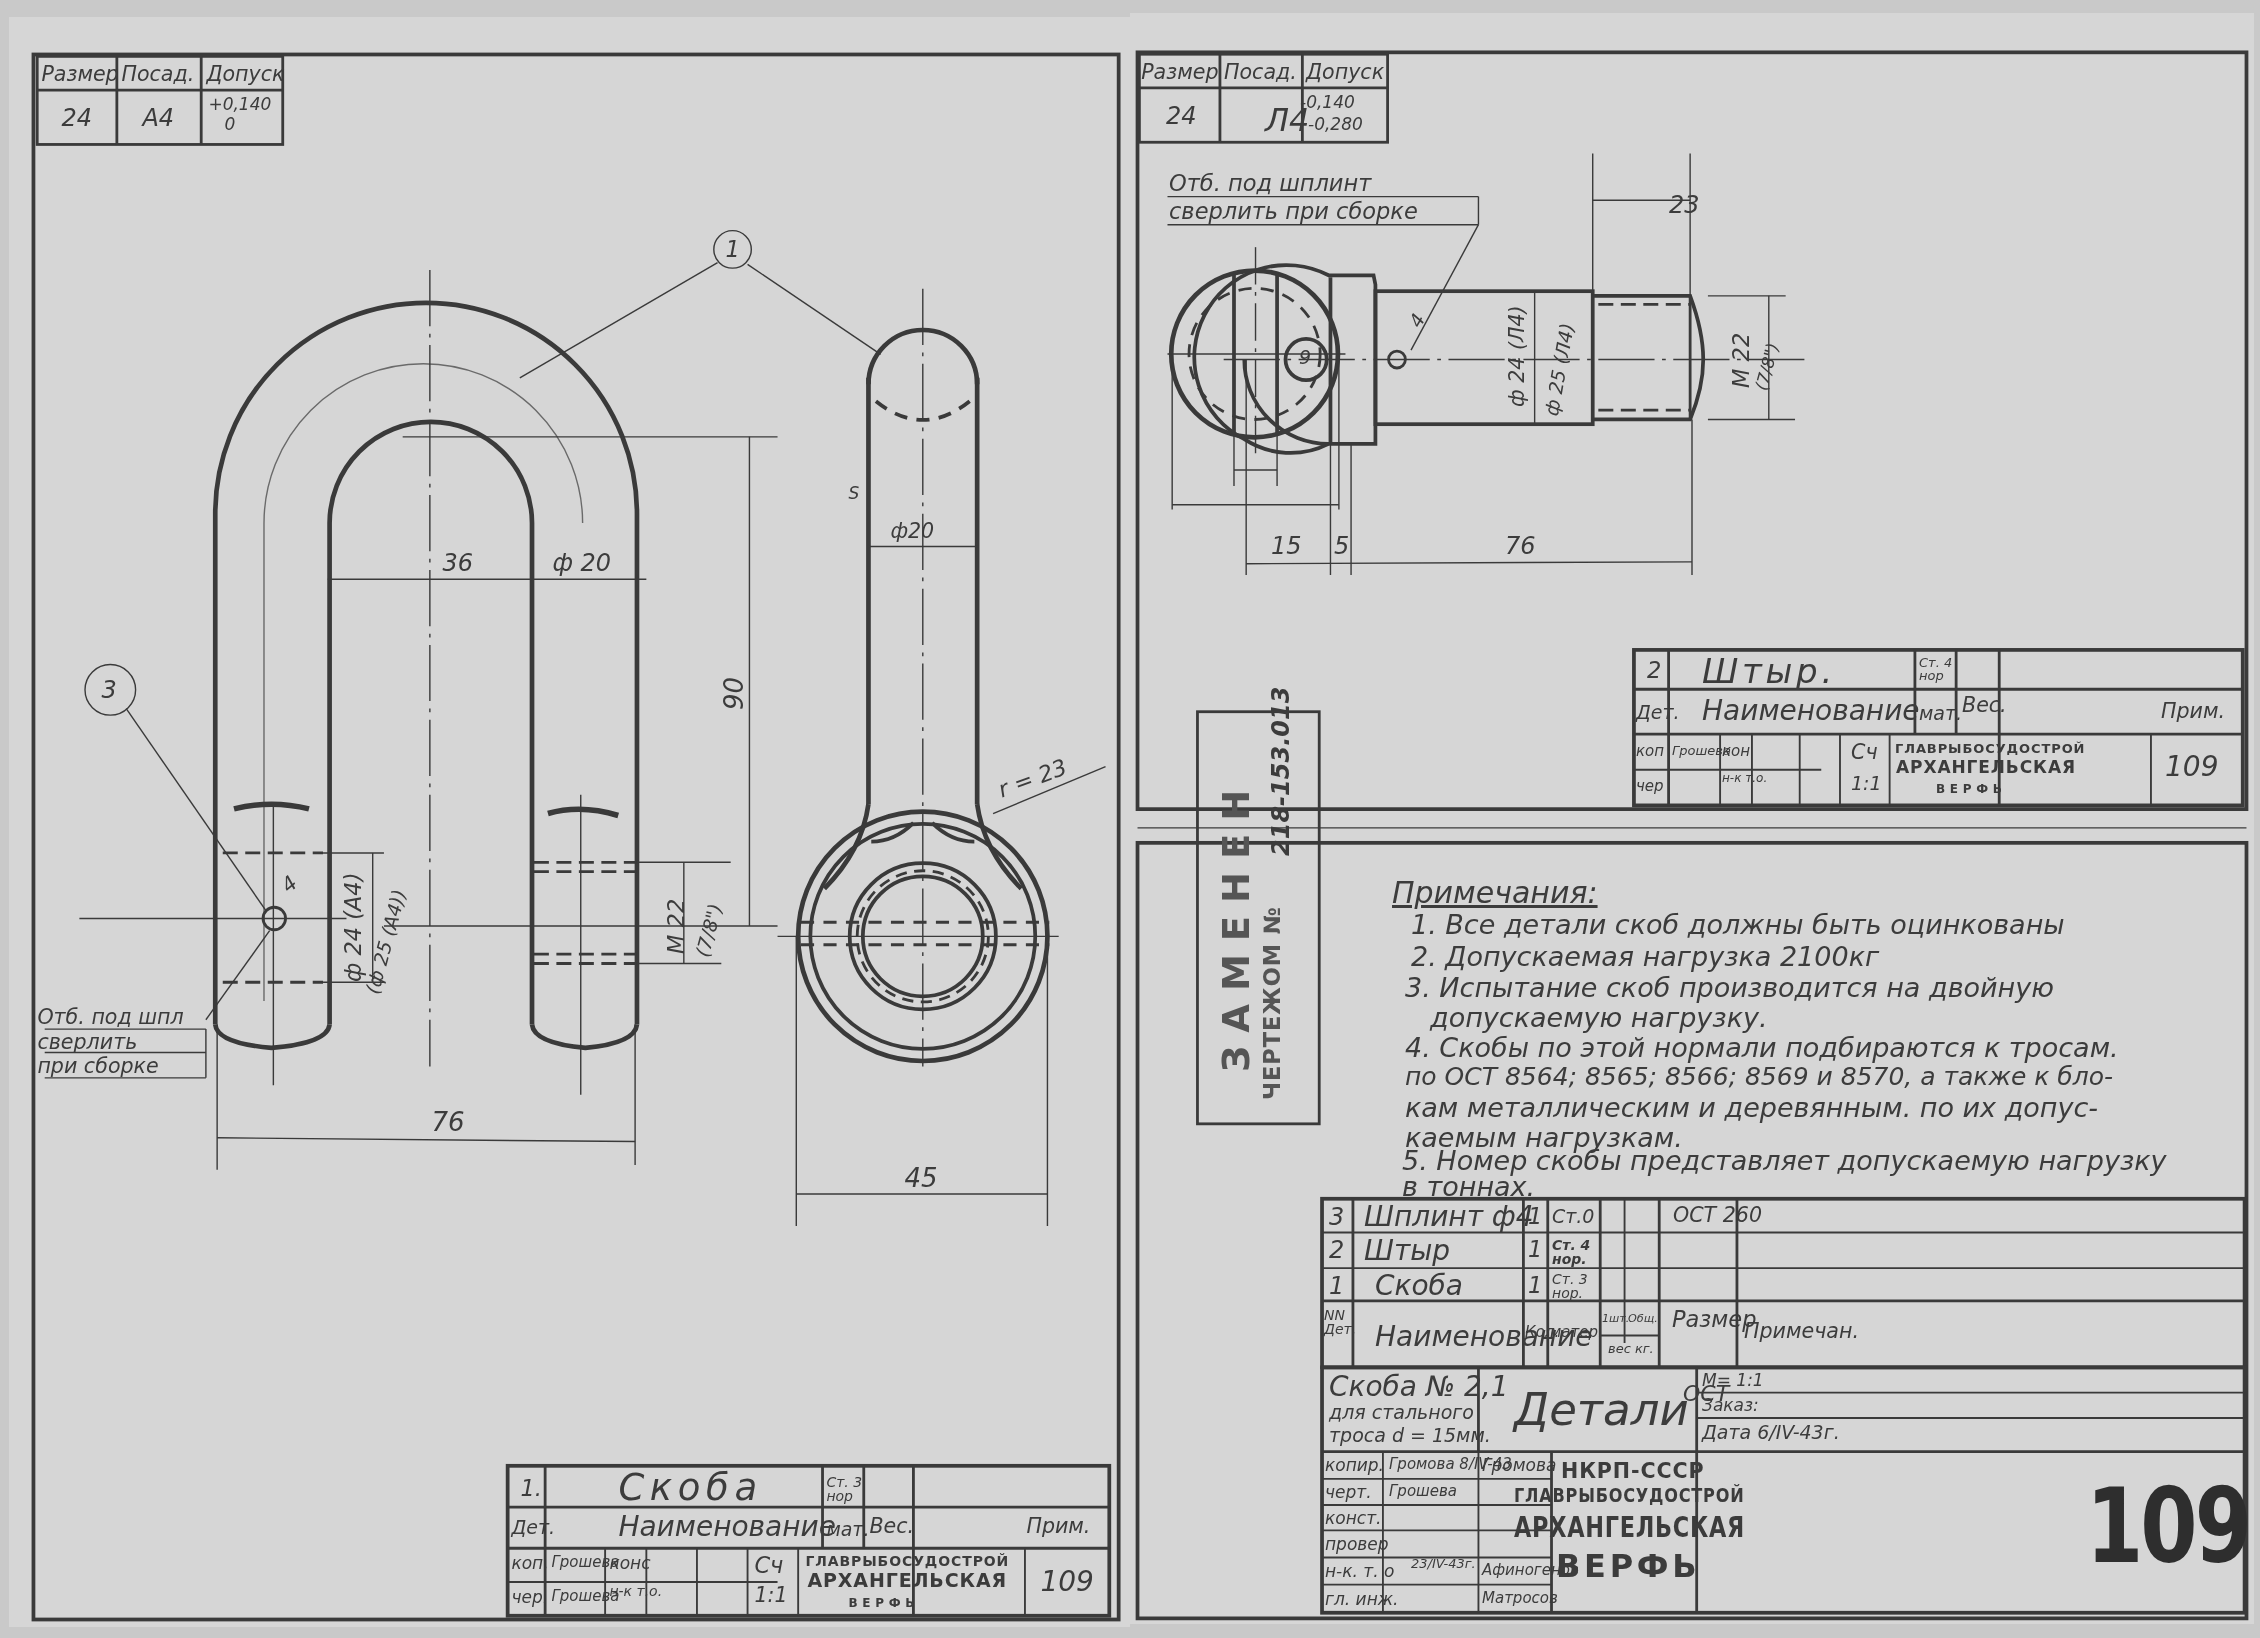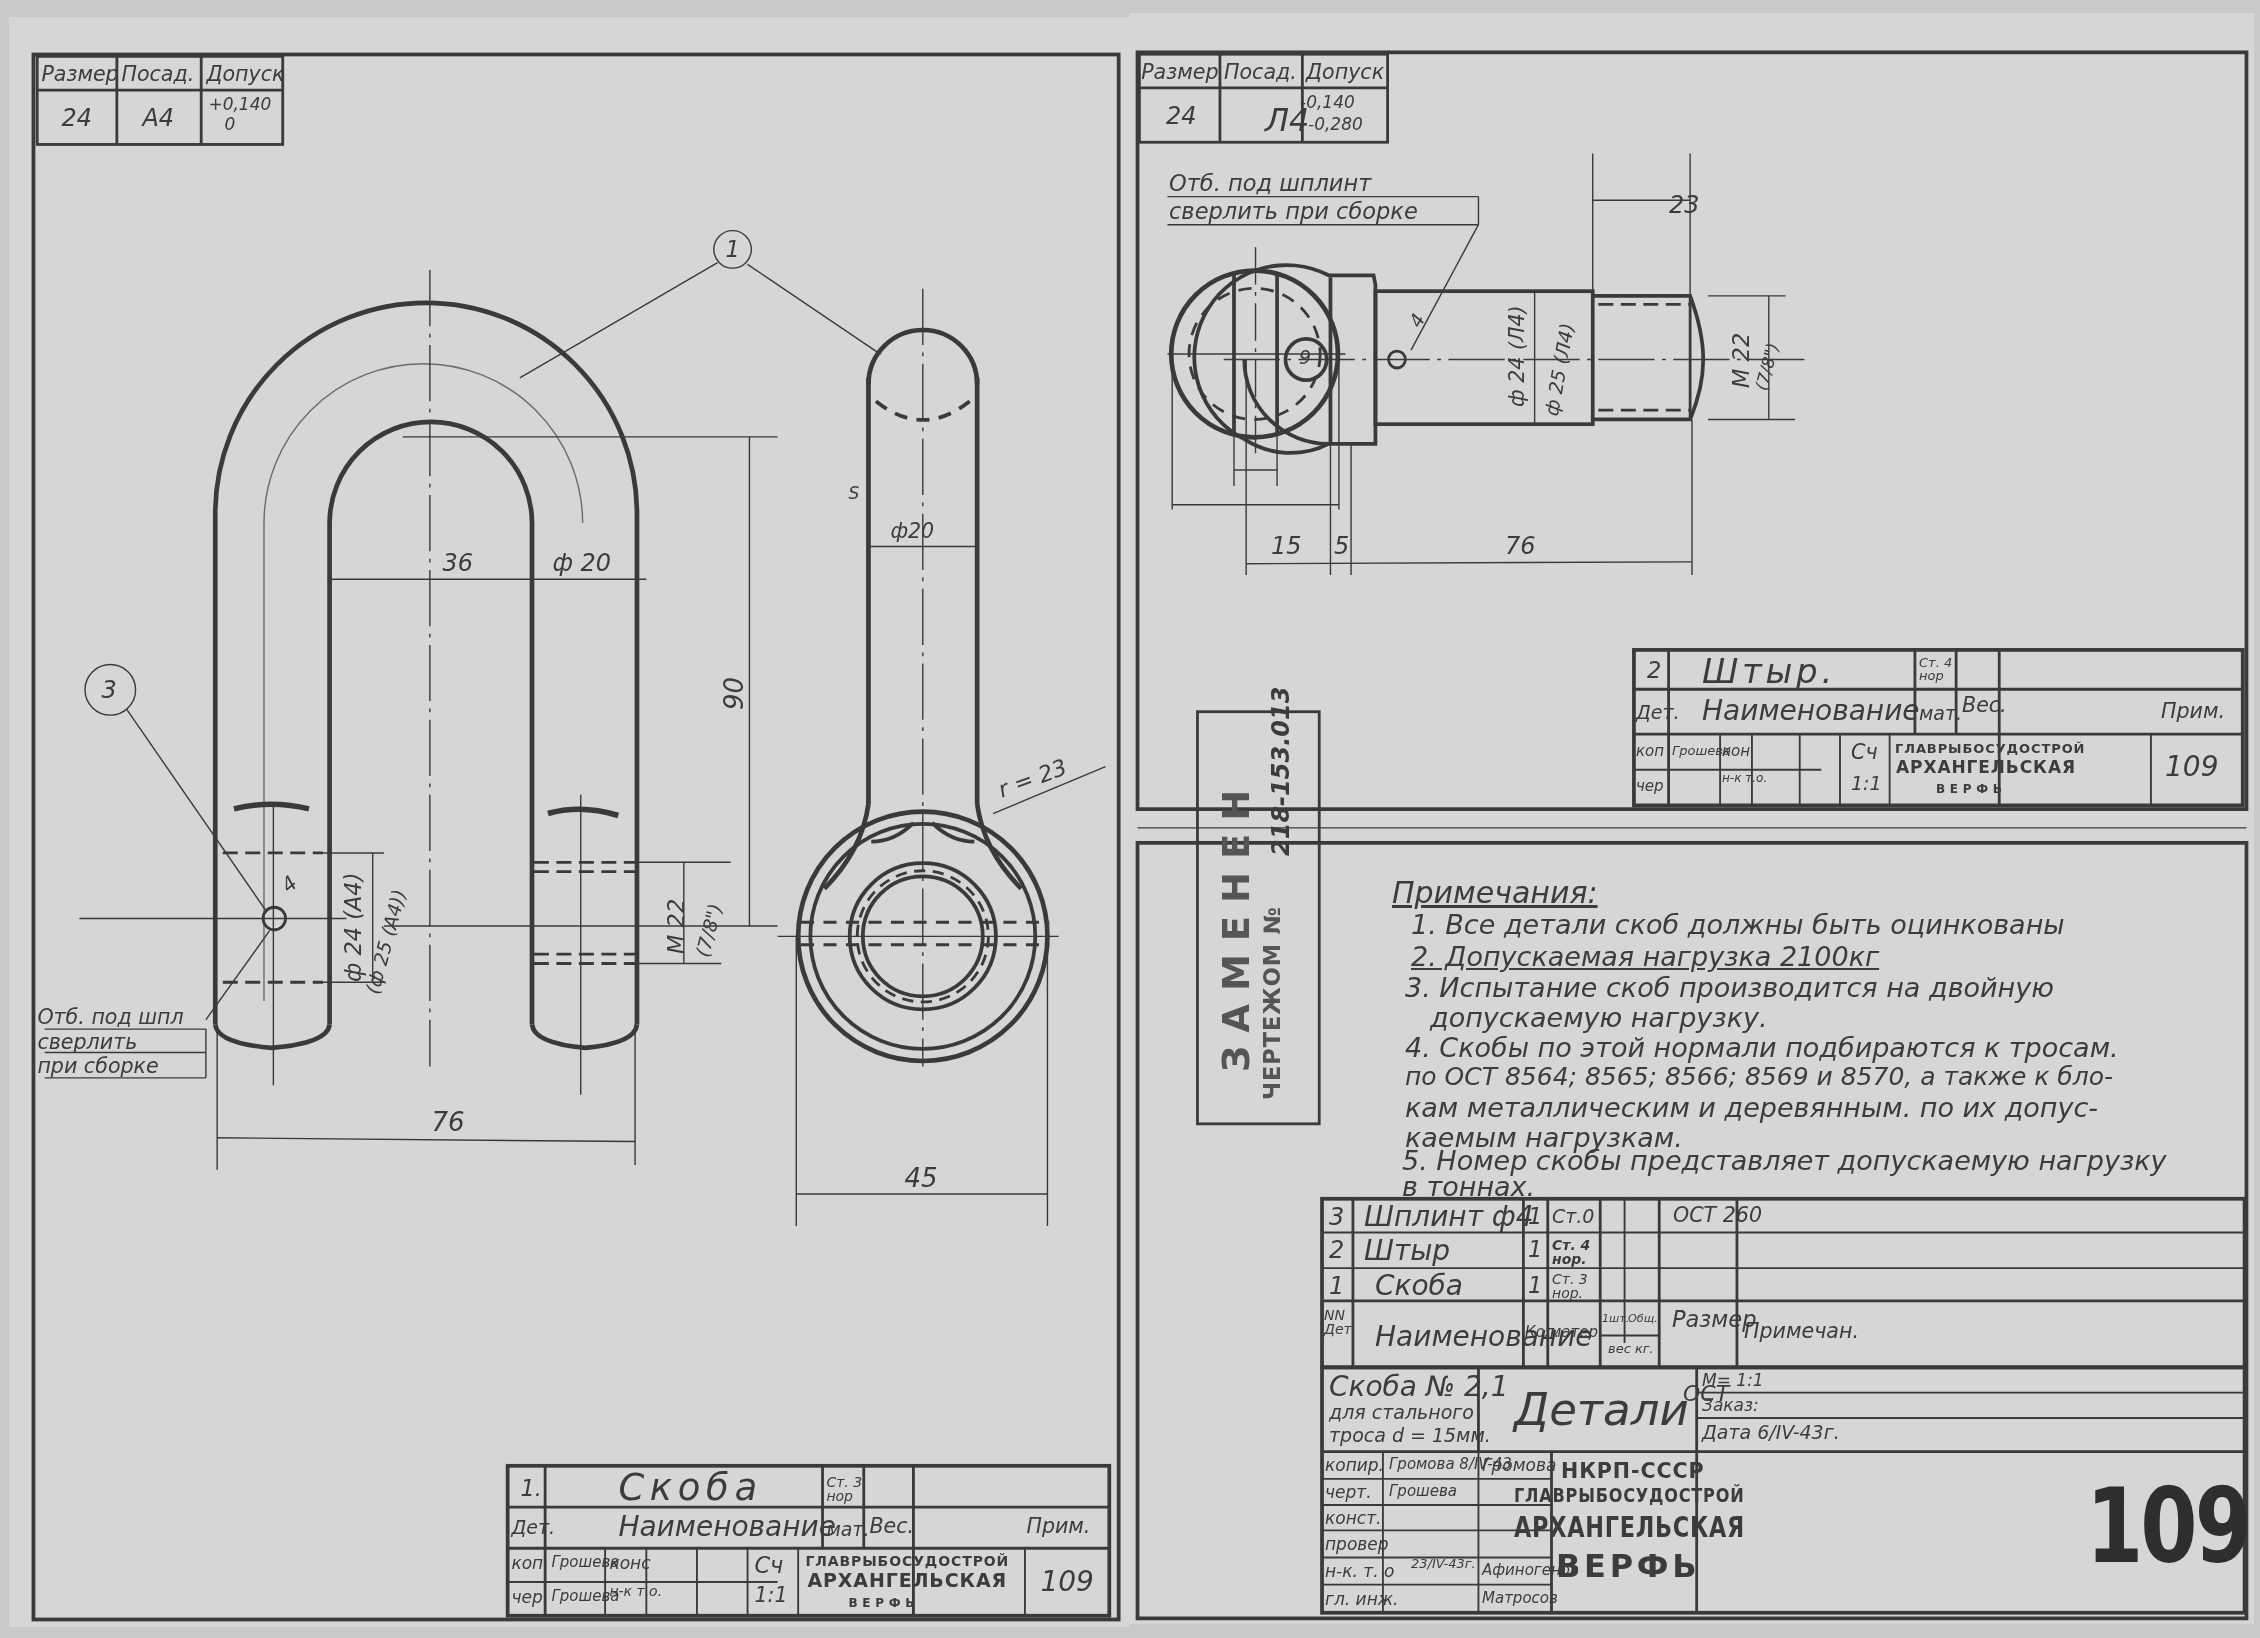--- a/index.html
+++ b/index.html
@@ -327,21 +327,21 @@
   <div class="t stamp" style="left:766px;top:746px;font-size:17px;">АРХАНГЕЛЬСКАЯ</div>
   <div class="t stamp" style="left:806px;top:770px;font-size:12px;letter-spacing:4.7px;">ВЕРФЬ</div>
   <div class="t" style="left:1035px;top:740px;font-size:28px;">109</div>
 
   <div class="t stamp vert" style="left:88px;top:1059px;font-size:37px;letter-spacing:13px;transform:rotate(-90deg);color:#555;">ЗАМЕНЕН</div>
   <div class="t stamp vert" style="left:131px;top:1087px;font-size:22.5px;transform:rotate(-90deg);color:#555;">ЧЕРТЕЖОМ №</div>
   <div class="t vert" style="left:139px;top:843px;font-size:24px;font-weight:bold;transform:rotate(-90deg);">218-153.013</div>
 
   <div class="notes-line" style="left:262px;top:862px;font-size:30px;text-decoration:underline;">Примечания:</div>
   <div class="notes-line" style="left:281px;top:896px;">1. Все детали скоб должны быть оцинкованы</div>
-  <div class="notes-line" style="left:281px;top:928px;text-decoration:underline;">2. Допускаемая нагрузка 2100кг</div>
+  <div class="notes-line" style="left:281px;top:928px;">2. Допускаемая нагрузка 2100кг</div>
   <div class="notes-line" style="left:275px;top:959px;">3. Испытание скоб производится на двойную</div>
   <div class="notes-line" style="left:300px;top:989px;">допускаемую нагрузку.</div>
   <div class="notes-line" style="left:275px;top:1019px;">4. Скобы по этой нормали подбираются к тросам.</div>
   <div class="notes-line" style="left:275px;top:1049px;font-size:25px;">по ОСТ 8564; 8565; 8566; 8569 и 8570, а также к бло-</div>
   <div class="notes-line" style="left:275px;top:1079px;">кам металлическим и деревянным. по их допус-</div>
   <div class="notes-line" style="left:275px;top:1109px;">каемым нагрузкам.</div>
   <div class="notes-line" style="left:272px;top:1132px;">5. Номер скобы представляет допускаемую нагрузку</div>
   <div class="notes-line" style="left:272px;top:1158px;">в тоннах.</div>
 
   <div class="t" style="left:199px;top:1192px;font-size:24px;">3</div>

